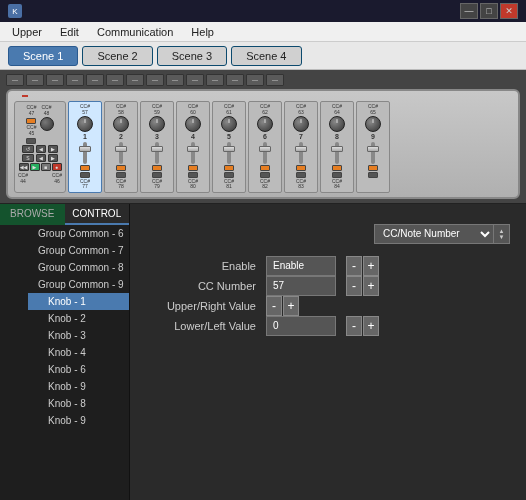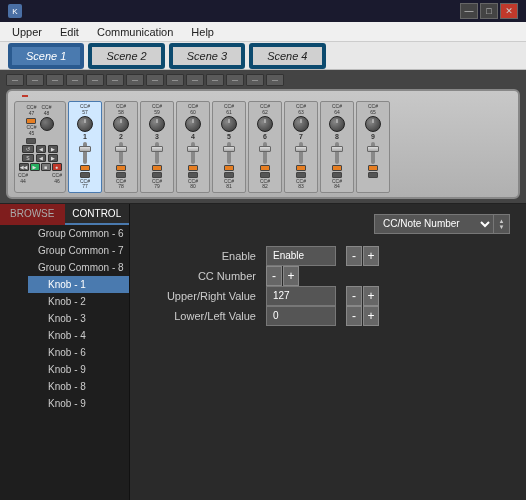--- a/index.html
+++ b/index.html
@@ -80,26 +80,25 @@
       height: 28px;
       display: flex;
       align-items: center;
       padding: 0 8px;
       gap: 4px;
       border-bottom: 1px solid #bbb;
     }
     .scene-btn {
       padding: 3px 14px;
       background: #d0d0d0;
-      border: 4px solid #0c4a6e;
+      border: 1px solid #0c4a6e;
       border-radius: 3px;
       font-size: 11px;
       color: #222;
       cursor: pointer;
-      font-style: italic;
     }
     .scene-btn.active {
       background: #4a7aaf;
       color: white;
       border-color: #2a5a8f;
     }
 
     
     #main {
       display: flex;
@@ -293,21 +292,21 @@
     #sidebar {
       width: 130px;
       background: #1e1e1e;
       border-right: 1px solid #111;
       display: flex;
       flex-direction: column;
       flex-shrink: 0;
     }
     #sidebar-tabs {
       display: flex;
-      background: #7f1d1d;
+      background: #14532d;
     }
     .sidebar-tab {
       flex: 1;
       padding: 4px 0;
       text-align: center;
       font-size: 10px;
       color: #aaa;
       cursor: pointer;
       border-bottom: 2px solid transparent;
     }
@@ -332,21 +331,21 @@
       background: #4a7aaf;
       color: white;
     }
     .sidebar-item.indented {
       padding-left: 20px;
     }
 
     
     #control-panel {
       flex: 1;
-      padding: 10px 16px;
+      padding: 20px 16px;
       display: flex;
       flex-direction: column;
       gap: 8px;
     }
     #cc-note-row {
       display: flex;
       justify-content: flex-end;
       align-items: center;
       margin-bottom: 4px;
     }
@@ -638,20 +637,21 @@
 
     <div id="sidebar">
       <div id="sidebar-tabs">
           <div class="sidebar-tab">BROWSE</div>
           <div class="sidebar-tab active">CONTROL</div>
         </div>
       <div id="sidebar-list">
           <div class="sidebar-item">Group Common - 6</div>
           <div class="sidebar-item">Group Common - 7</div>
           <div class="sidebar-item">Group Common - 8</div>
+          <div class="sidebar-item">Group Common - 9</div>
           <div class="sidebar-item indented selected">Knob - 1</div>
           <div class="sidebar-item indented">Knob - 2</div>
           <div class="sidebar-item indented">Knob - 3</div>
           <div class="sidebar-item indented">Knob - 4</div>
           <div class="sidebar-item indented">Knob - 6</div>
           <div class="sidebar-item indented">Knob - 9</div>
           <div class="sidebar-item indented">Knob - 8</div>
           <div class="sidebar-item indented">Knob - 9</div>
         </div>
     </div>
@@ -670,28 +670,28 @@
           <div class="control-row">
             <div class="control-label">Enable</div>
             <div class="control-value">Enable</div>
             <div class="stepper">
               <div class="stepper-btn">-</div>
               <div class="stepper-btn">+</div>
             </div>
           </div>
           <div class="control-row">
             <div class="control-label">CC Number</div>
+            <div class="control-value">57</div>
             <div class="stepper">
               <div class="stepper-btn">-</div>
               <div class="stepper-btn">+</div>
             </div>
           </div>
           <div class="control-row">
             <div class="control-label">Upper/Right Value</div>
-            <div class="control-value">127</div>
             <div class="stepper">
               <div class="stepper-btn">-</div>
               <div class="stepper-btn">+</div>
             </div>
           </div>
           <div class="control-row">
             <div class="control-label">Lower/Left Value</div>
             <div class="control-value">0</div>
             <div class="stepper">
               <div class="stepper-btn">-</div>

